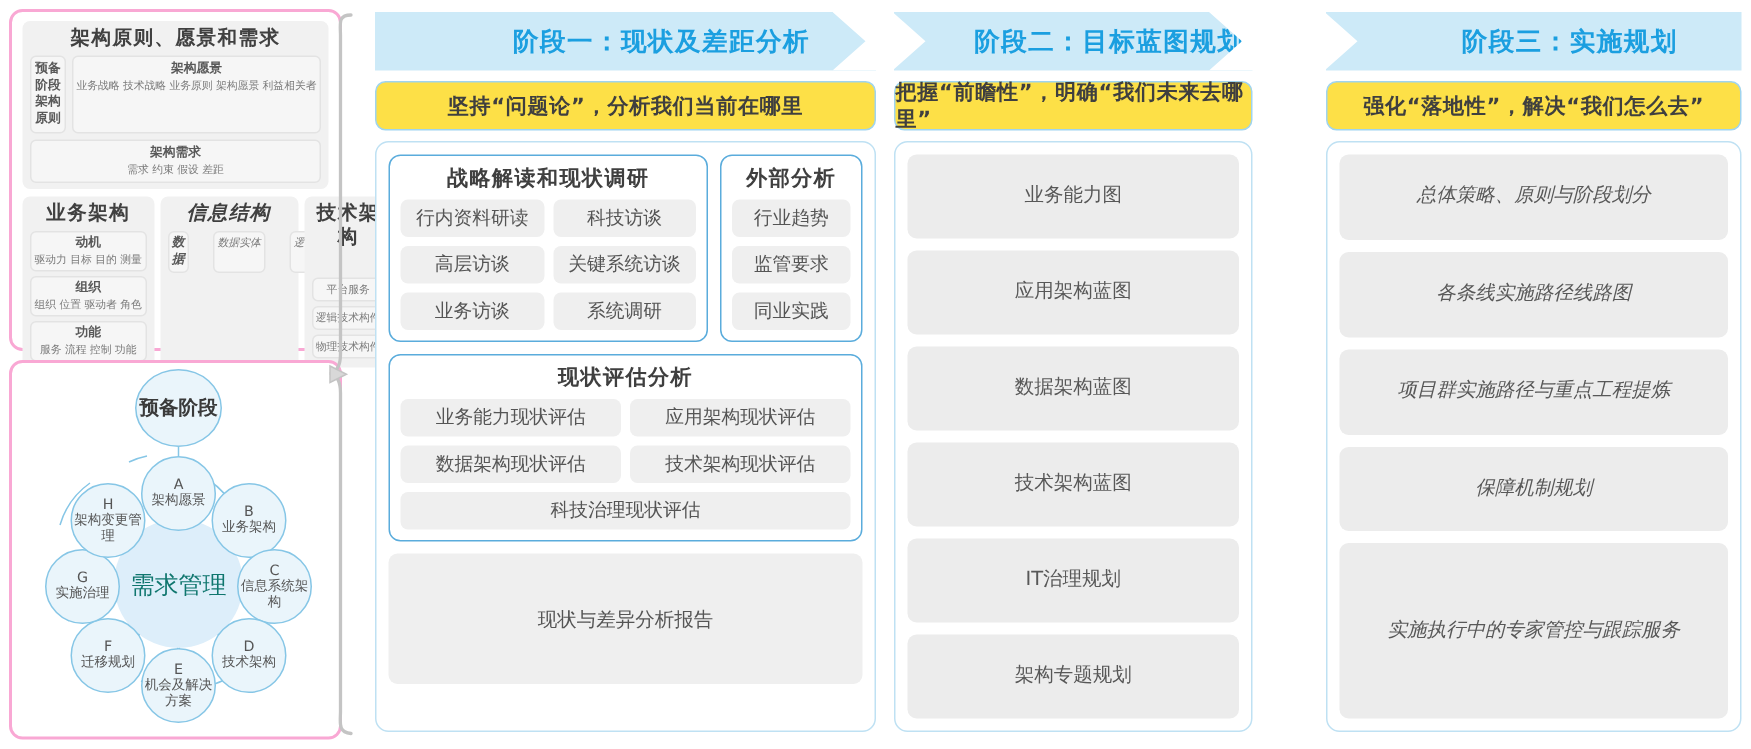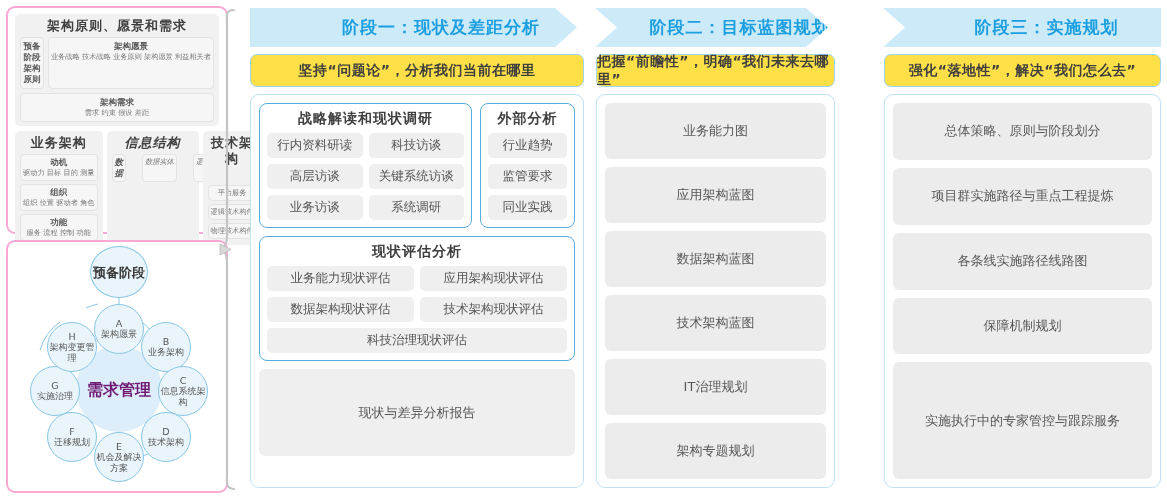--- a/index.html
+++ b/index.html
@@ -66,21 +66,21 @@
     color:#4c4c4c;text-align:center;box-sizing:border-box;
   }
   .adm-node .lt{font-size:9.5px;line-height:11px;color:#555;}
   .adm-node .lb{font-size:9px;line-height:10.5px;color:#555;}
   .adm-prep{width:58px;height:52px;left:82px;top:4px;}
   .adm-prep .lb{font-size:13px;line-height:15px;font-weight:bold;color:#3a3a3a;}
   .adm-center{
     width:86px;height:86px;left:68px;top:104px;
     background:#ddeefa;border:none;
   }
-  .adm-center .lb{font-size:16px;line-height:19px;font-weight:bold;color:#701a75;}
+  .adm-center .lb{font-size:16px;line-height:19px;font-weight:normal;color:#0f766e;}
   .adm-sm{width:50px;height:50px;}
   .adm-A{left:86px;top:62px;}
   .adm-B{left:133px;top:80px;}
   .adm-C{left:150px;top:124px;}
   .adm-D{left:133px;top:170px;}
   .adm-E{left:86px;top:190px;}
   .adm-F{left:39px;top:170px;}
   .adm-G{left:22px;top:124px;}
   .adm-F2{left:39px;top:80px;}
   .adm-svg{position:absolute;left:0;top:0;width:222px;height:253px;}
@@ -119,21 +119,21 @@
     box-sizing:border-box;
   }
 
   .ph-body{
     margin-top:7px;
     border:1px solid #bfe1f3;border-radius:9px;background:#fff;
     box-sizing:border-box;padding:8px;
   }
   .ph1 .ph-body{height:394px;padding:8px 8px;}
   .ph2 .ph-body{height:394px;display:flex;flex-direction:column;gap:8px;}
-  .ph3 .ph-body{height:394px;display:flex;flex-direction:column;gap:8px;}
+  .ph3 .ph-body{height:394px;display:flex;flex-direction:column;gap:8px;font-style:italic;}
 
   
   .p1-top{display:flex;gap:8px;}
   .card-outline{
     border:1px solid #5aacdc;border-radius:8px;background:#fff;
     box-sizing:border-box;padding:6px 7px 7px;
   }
   .card-title{
     text-align:center;font-size:14px;font-weight:bold;color:#3f3f3f;
     letter-spacing:1px;margin-bottom:5px;
@@ -428,20 +428,20 @@
       </svg>
       <span class="htxt">阶段三：实施规划</span>
       <svg class="chev" viewBox="0 0 30 39" preserveAspectRatio="none">
         <polygon points="0,0 22,19.5 0,39 0,39 0,0" fill="#cdeaf8"></polygon>
         <polygon points="0,0 30,0 30,39 0,39 22,19.5" fill="#ffffff" opacity="0"></polygon>
       </svg>
     </div>
     <div class="ph-sub">强化“落地性”，解决“我们怎么去”</div>
     <div class="ph-body">
       <div class="blockchip">总体策略、原则与阶段划分</div>
+      <div class="blockchip">各条线实施路径线路图</div>
       <div class="blockchip">项目群实施路径与重点工程提炼</div>
-      <div class="blockchip">各条线实施路径线路图</div>
       <div class="blockchip">保障机制规划</div>
       <div class="blockchip tall">实施执行中的专家管控与跟踪服务</div>
     </div>
   </div>
 
 </div>
 
 </body></html>

